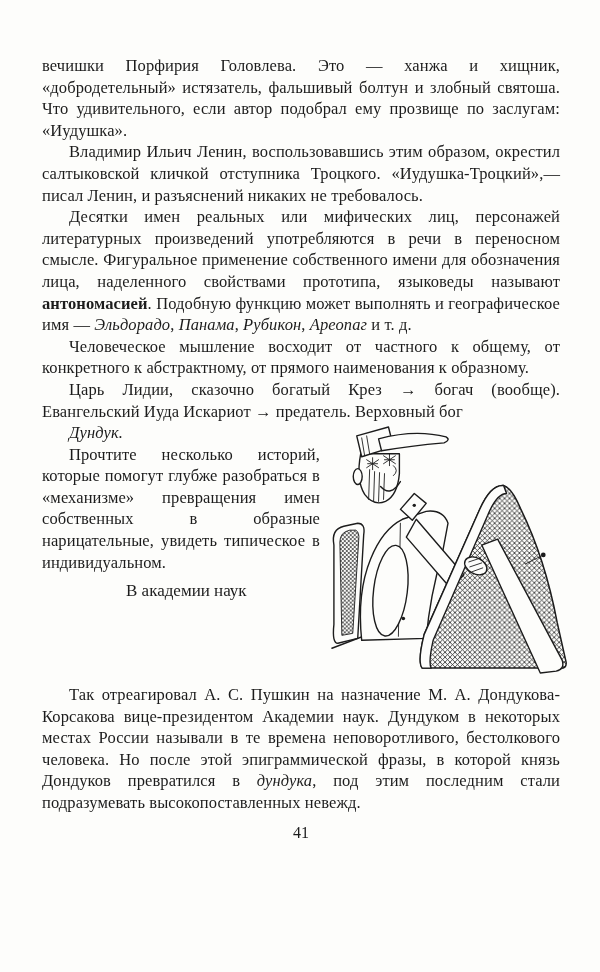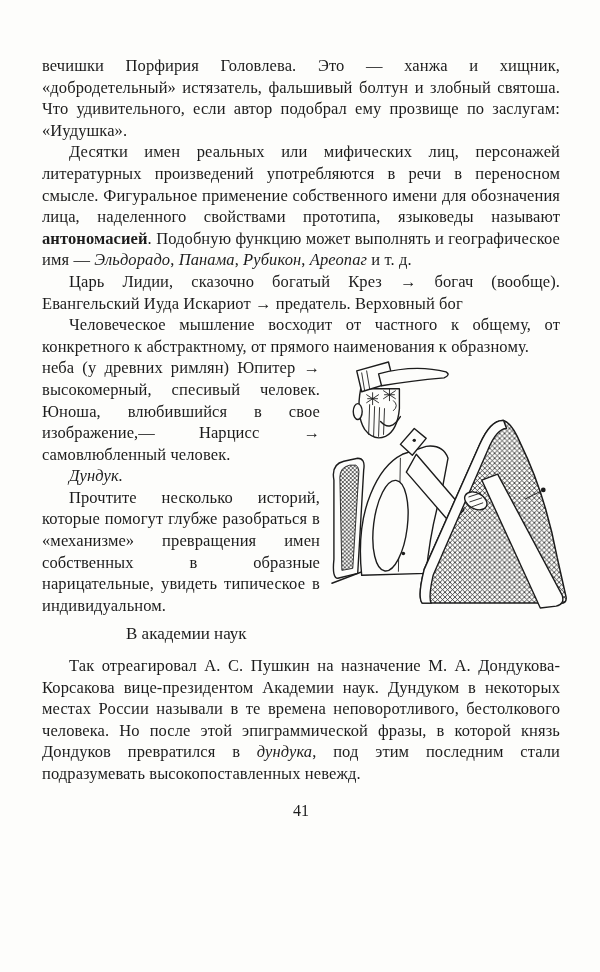--- a/index.html
+++ b/index.html
@@ -36,35 +36,36 @@
   .verse{
     font-size:17px;
     line-height:20.5px;
     margin:8px 0 10px 84px;
     text-align:left;
   }
   .clear{clear:both;}
   .pagenum{
     text-align:center;
     font-size:16px;
-    margin-top:17px;
+    margin-top:10px;
   }
   .ink{stroke:#1c1c1c;fill:none;stroke-width:1.4;stroke-linecap:round;stroke-linejoin:round;}
   .paperfill{fill:#fdfdfb;stroke:#1c1c1c;stroke-width:1.4;stroke-linejoin:round;}
   .thin{stroke:#1c1c1c;stroke-width:.9;fill:none;stroke-linecap:round;}
 </style>
 </head>
 <body>
 
 <div class="page">
 
   <p class="para"><span>вечишки Порфирия Головлева. Это — ханжа и хищник, «добродетельный» истязатель, фальшивый болтун и злобный святоша. Что удивительного, если автор подобрал ему прозвище по заслугам: «Иудушка».</span></p>
+  <p class="para indent"><span>Владимир Ильич Ленин, воспользовавшись этим образом, окрестил салтыковской кличкой отступника Троцкого. «Иудушка-Троцкий»,— писал Ленин, и разъяснений никаких не требовалось.</span></p>
   <p class="para indent"><span>Десятки имен реальных или мифических лиц, персонажей литературных произведений употребляются в речи в переносном смысле. Фигуральное применение собственного имени для обозначения лица, наделенного свойствами прототипа, языковеды называют </span><span class="b">антономасией</span><span>. Подобную функцию может выполнять и географическое имя — </span><span class="i">Эльдорадо</span><span>, </span><span class="i">Панама</span><span>, </span><span class="i">Рубикон</span><span>, </span><span class="i">Ареопаг</span><span> и т. д.</span></p>
+  <p class="para indent"><span>Человеческое мышление восходит от частного к общему, от конкретного к абстрактному, от прямого наименования к образному.</span></p>
   <p class="para indent"><span>Царь Лидии, сказочно богатый Крез → богач (вообще). Евангельский Иуда Искариот → предатель. Верховный бог</span></p>
-  <p class="para indent"><span>Человеческое мышление восходит от частного к общему, от конкретного к абстрактному, от прямого наименования к образному.</span></p>
 
   <div class="illus">
     <svg viewBox="0 0 240 258" xmlns="http://www.w3.org/2000/svg">
       <defs>
         <pattern id="xh" width="5" height="5" patternUnits="userSpaceOnUse">
           <path d="M0,5 L5,0 M0,0 L5,5" stroke="#222" stroke-width="0.8"></path>
         </pattern>
         <pattern id="xh2" width="4" height="4" patternUnits="userSpaceOnUse">
           <path d="M0,4 L4,0 M0,0 L4,4" stroke="#222" stroke-width="0.7"></path>
         </pattern>
@@ -127,21 +128,20 @@
         </g>
 
         <g>
           <path class="thin" d="M196,141 L212,133"></path>
           <circle cx="214" cy="132" r="2.4" fill="#1c1c1c"></circle>
         </g>
       </g>
     </svg>
   </div>
 
-  <p class="para"><span>неба (у древних римлян) Юпитер → высокомерный, спесивый человек. Юноша, влюбившийся в свое изображение,— Нарцисс → самовлюбленный человек.</span></p>
   <p class="para indent"><span class="i">Дундук.</span></p>
   <p class="para indent"><span>Прочтите несколько историй, которые помогут глубже разобраться в «механизме» превращения имен собственных в образные нарицательные, увидеть типическое в индивидуальном.</span></p>
 
   <div class="verse">
     <div>В академии наук</div>
   </div>
 
   <p class="para indent clear"><span>Так отреагировал А. С. Пушкин на назначение М. А. Дондукова-Корсакова вице-президентом Академии наук. Дундуком в некоторых местах России называли в те времена неповоротливого, бестолкового человека. Но после этой эпиграммической фразы, в которой князь Дондуков превратился в </span><span class="i">дундука</span><span>, под этим последним стали подразумевать высокопоставленных невежд.</span></p>
 
   <div class="pagenum">41</div>

